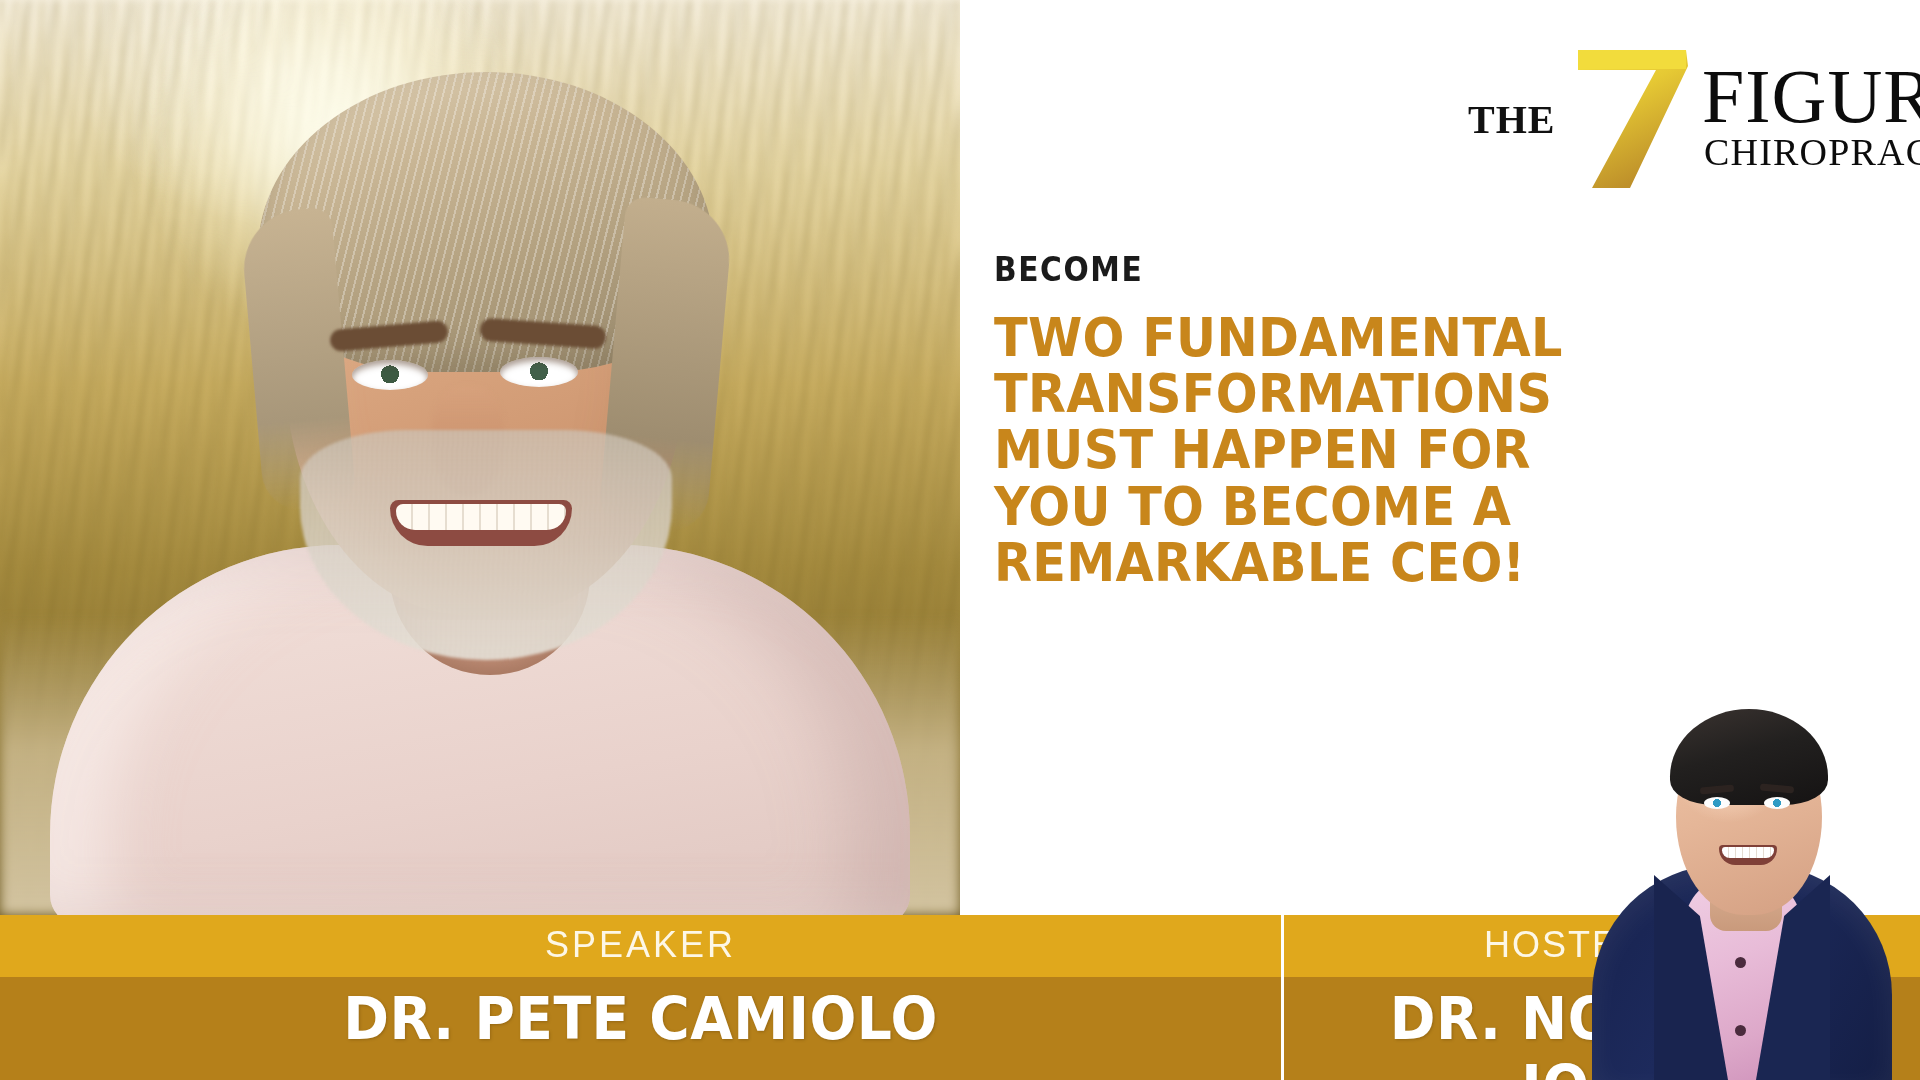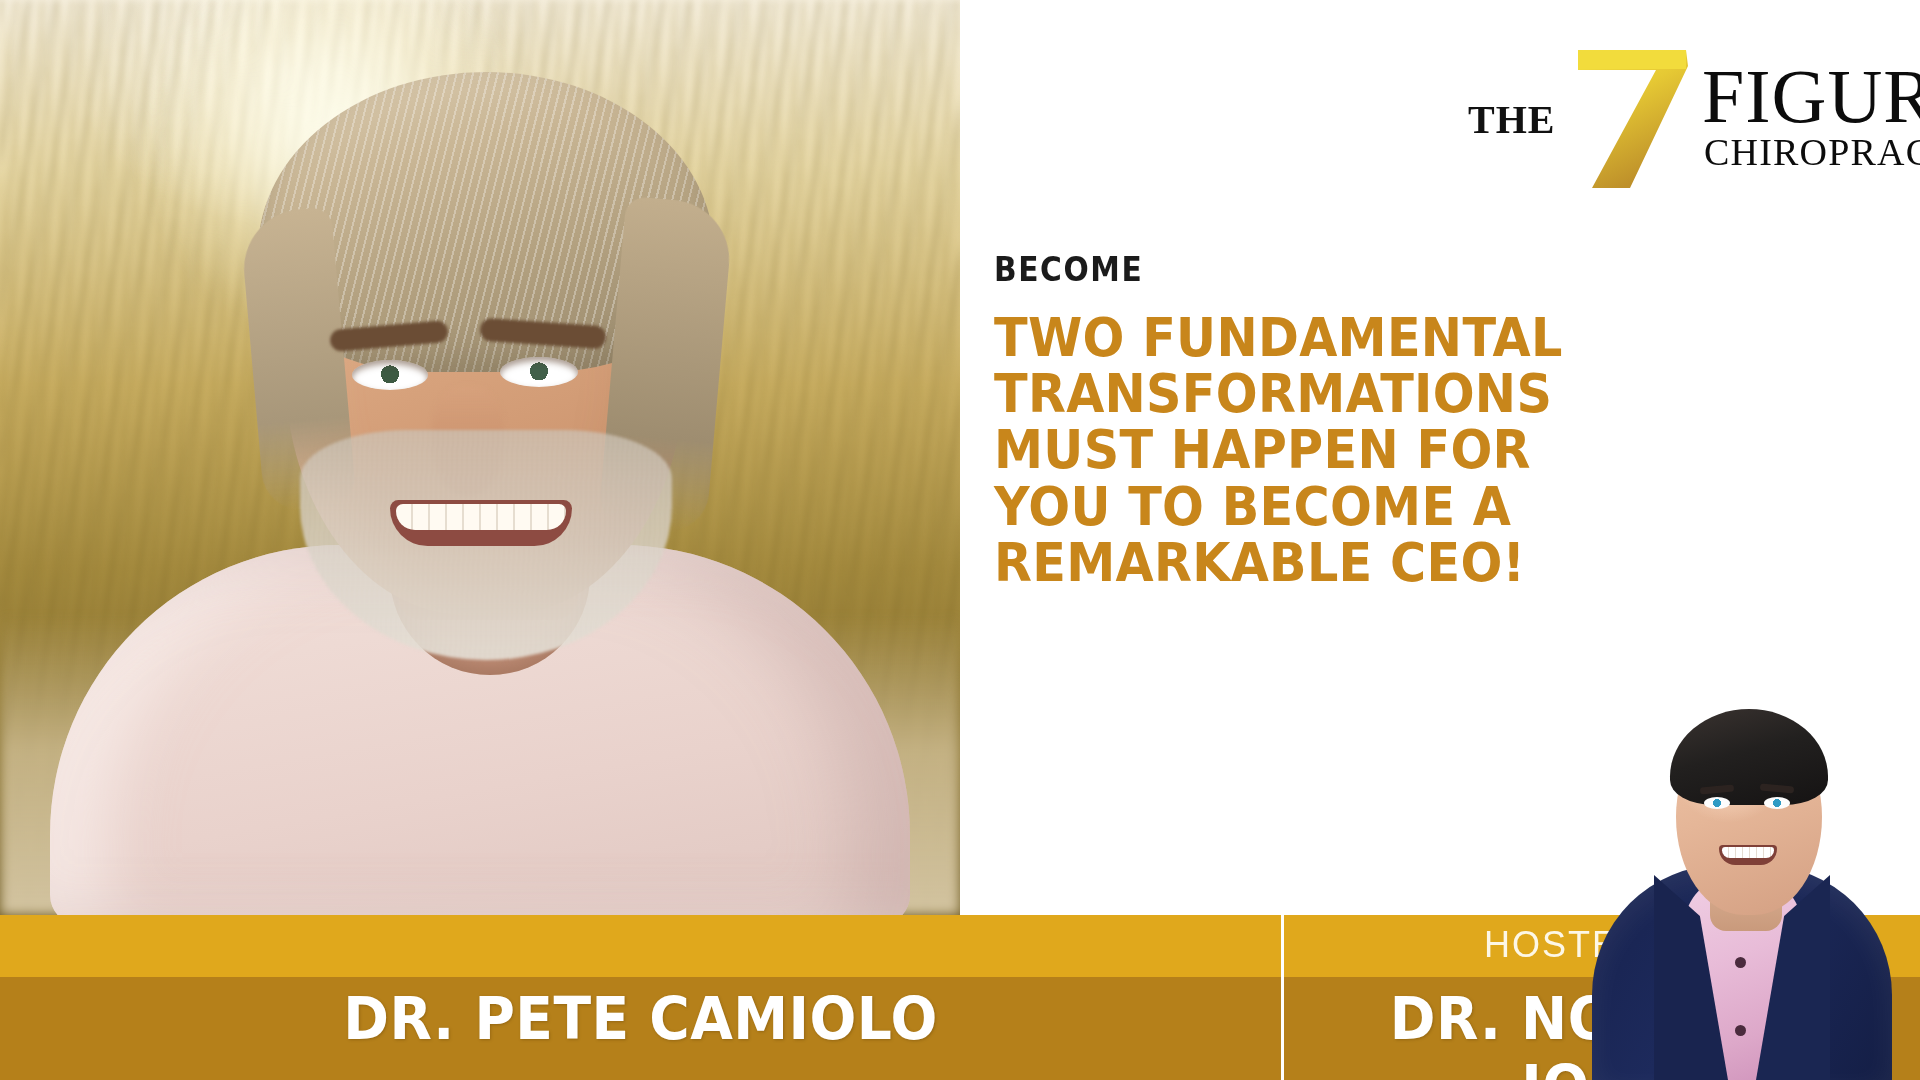--- a/index.html
+++ b/index.html
@@ -226,20 +226,21 @@
     </div>
 
     <div class="topic-label">BECOME</div>
     <div class="headline">TWO FUNDAMENTAL TRANSFORMATIONS MUST HAPPEN FOR YOU TO BECOME A REMARKABLE CEO!</div>
   </div>
 
   <div class="bar-top"></div>
   <div class="bar-bottom"></div>
   <div class="bar-divider"></div>
 
+  <div class="role-left">SPEAKER</div>
   <div class="name-left">DR. PETE CAMIOLO</div>
   <div class="role-right">HOSTED BY:</div>
   <div class="name-right">DR. NOAH ST. JOHN</div>
 
   <div class="host">
     <div class="host-suit"></div>
     <div class="host-shirt"></div>
     <div class="host-lapel-l"></div>
     <div class="host-lapel-r"></div>
     <div class="host-btn1"></div>

